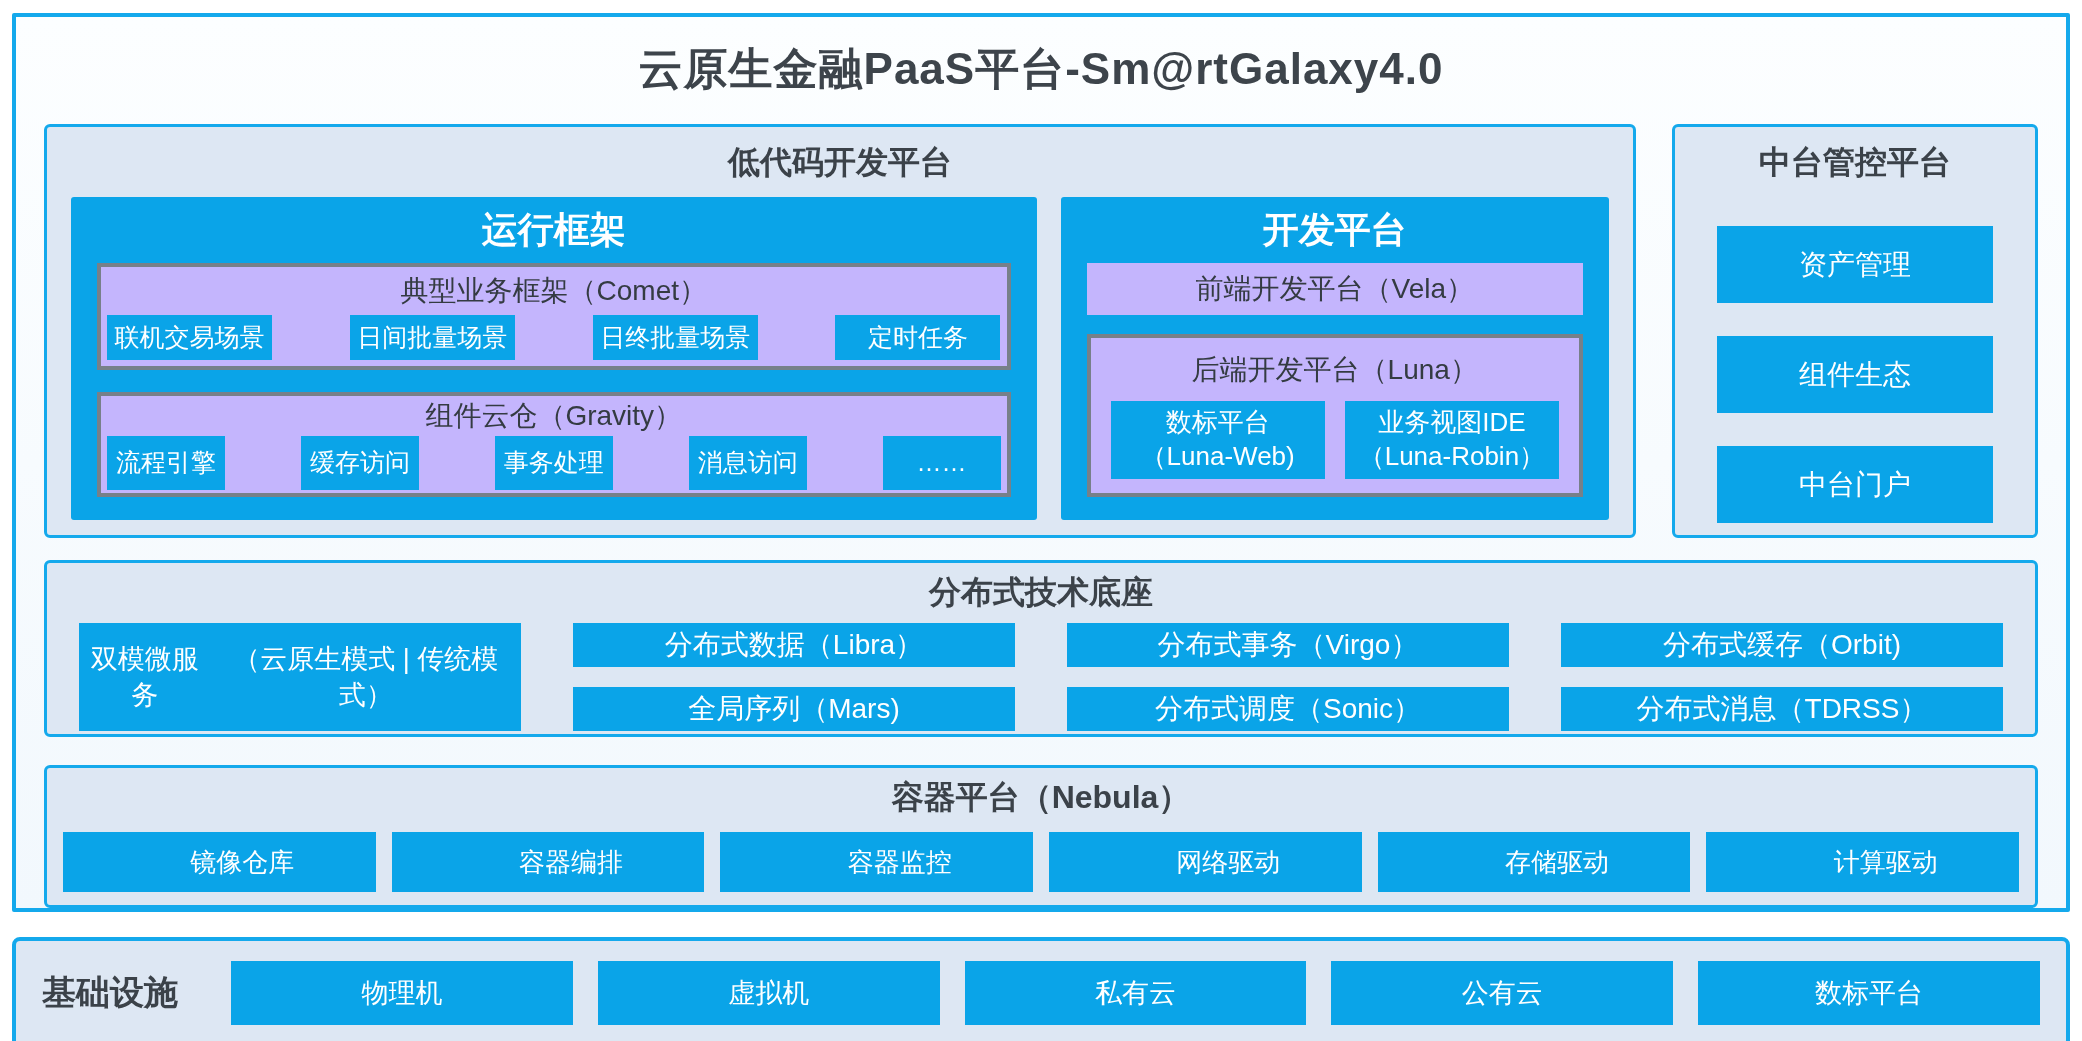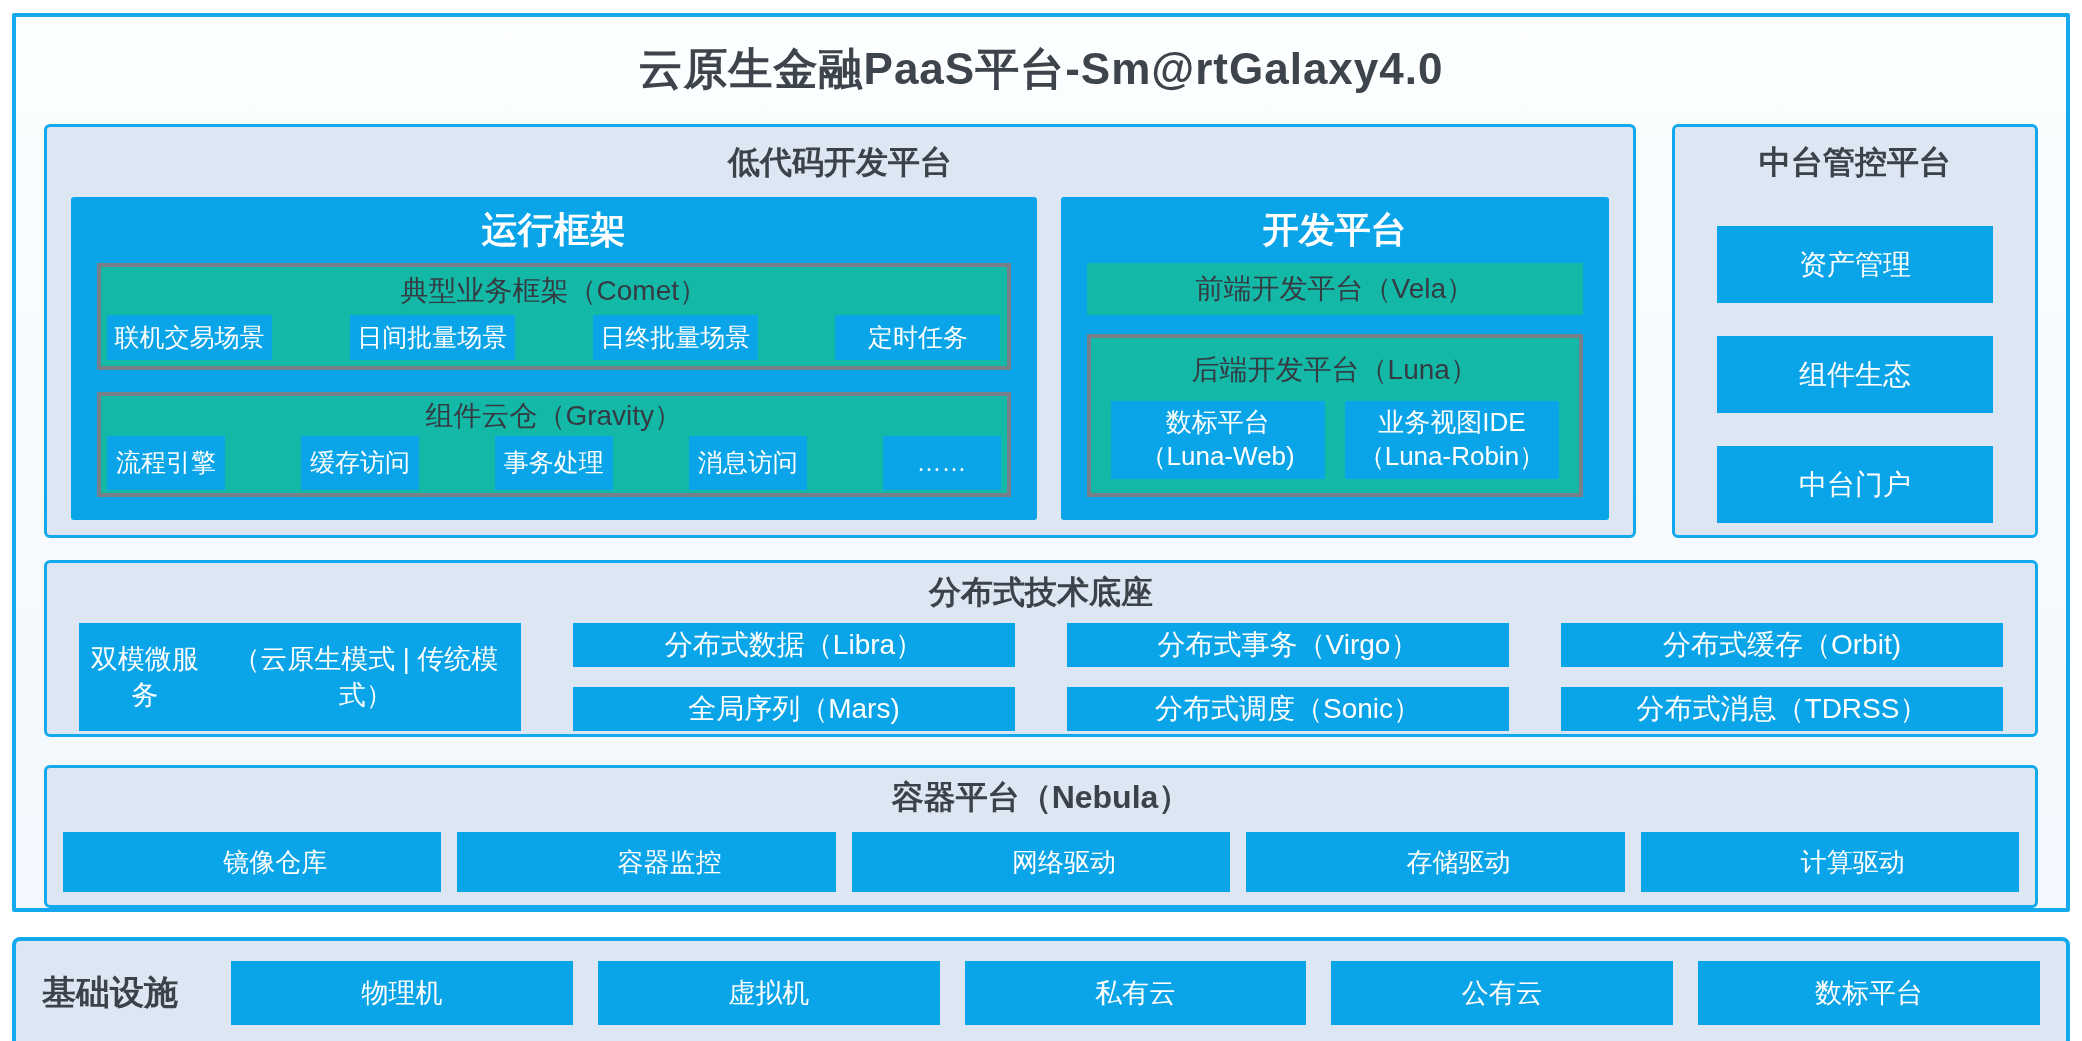--- a/index.html
+++ b/index.html
@@ -32,21 +32,21 @@
   .blue-panel {
     background:#0aa4e8; border-radius:3px; padding:0 26px 23px;
     display:flex; flex-direction:column;
   }
   .runtime { flex:1.84; }
   .devplat { flex:1; }
   .blue-panel-title {
     color:#ffffff; font-size:36px; font-weight:bold; text-align:center;
     padding:11px 0 12px; line-height:1.2;
   }
-  .white-box { background:#14b8a6; }
+  .white-box { background:#c4b5fd; }
   .framed { border:4px solid #778089; }
   .vbox { display:flex; flex-direction:column; justify-content:space-evenly; }
   .comet { height:107px; margin-bottom:22px; }
   .gravity { flex:1; }
   .white-box-title { font-size:28px; color:#343b42; text-align:center; line-height:1.2; }
   .chip-row { display:flex; justify-content:space-between; padding:0 6px;gap:44px; }
   .chip {
     background:#0aa4e8; color:#ffffff; display:flex;
     align-items:center; justify-content:center; text-align:center;
   }
@@ -189,20 +189,21 @@
       <div class="dist-chip">全局序列（Mars)</div>
       <div class="dist-chip">分布式调度（Sonic）</div>
       <div class="dist-chip">分布式消息（TDRSS）</div>
     </div>
   </section>
 
   <section class="panel container-platform">
     <div class="panel-title">容器平台（Nebula）</div>
     <div class="cont-row">
       <div class="cont-chip">镜像仓库</div>
+      <div class="cont-chip">容器编排</div>
       <div class="cont-chip">容器监控</div>
       <div class="cont-chip">网络驱动</div>
       <div class="cont-chip">存储驱动</div>
       <div class="cont-chip">计算驱动</div>
     </div>
   </section>
 
 </div>
 
 <section class="infra">

